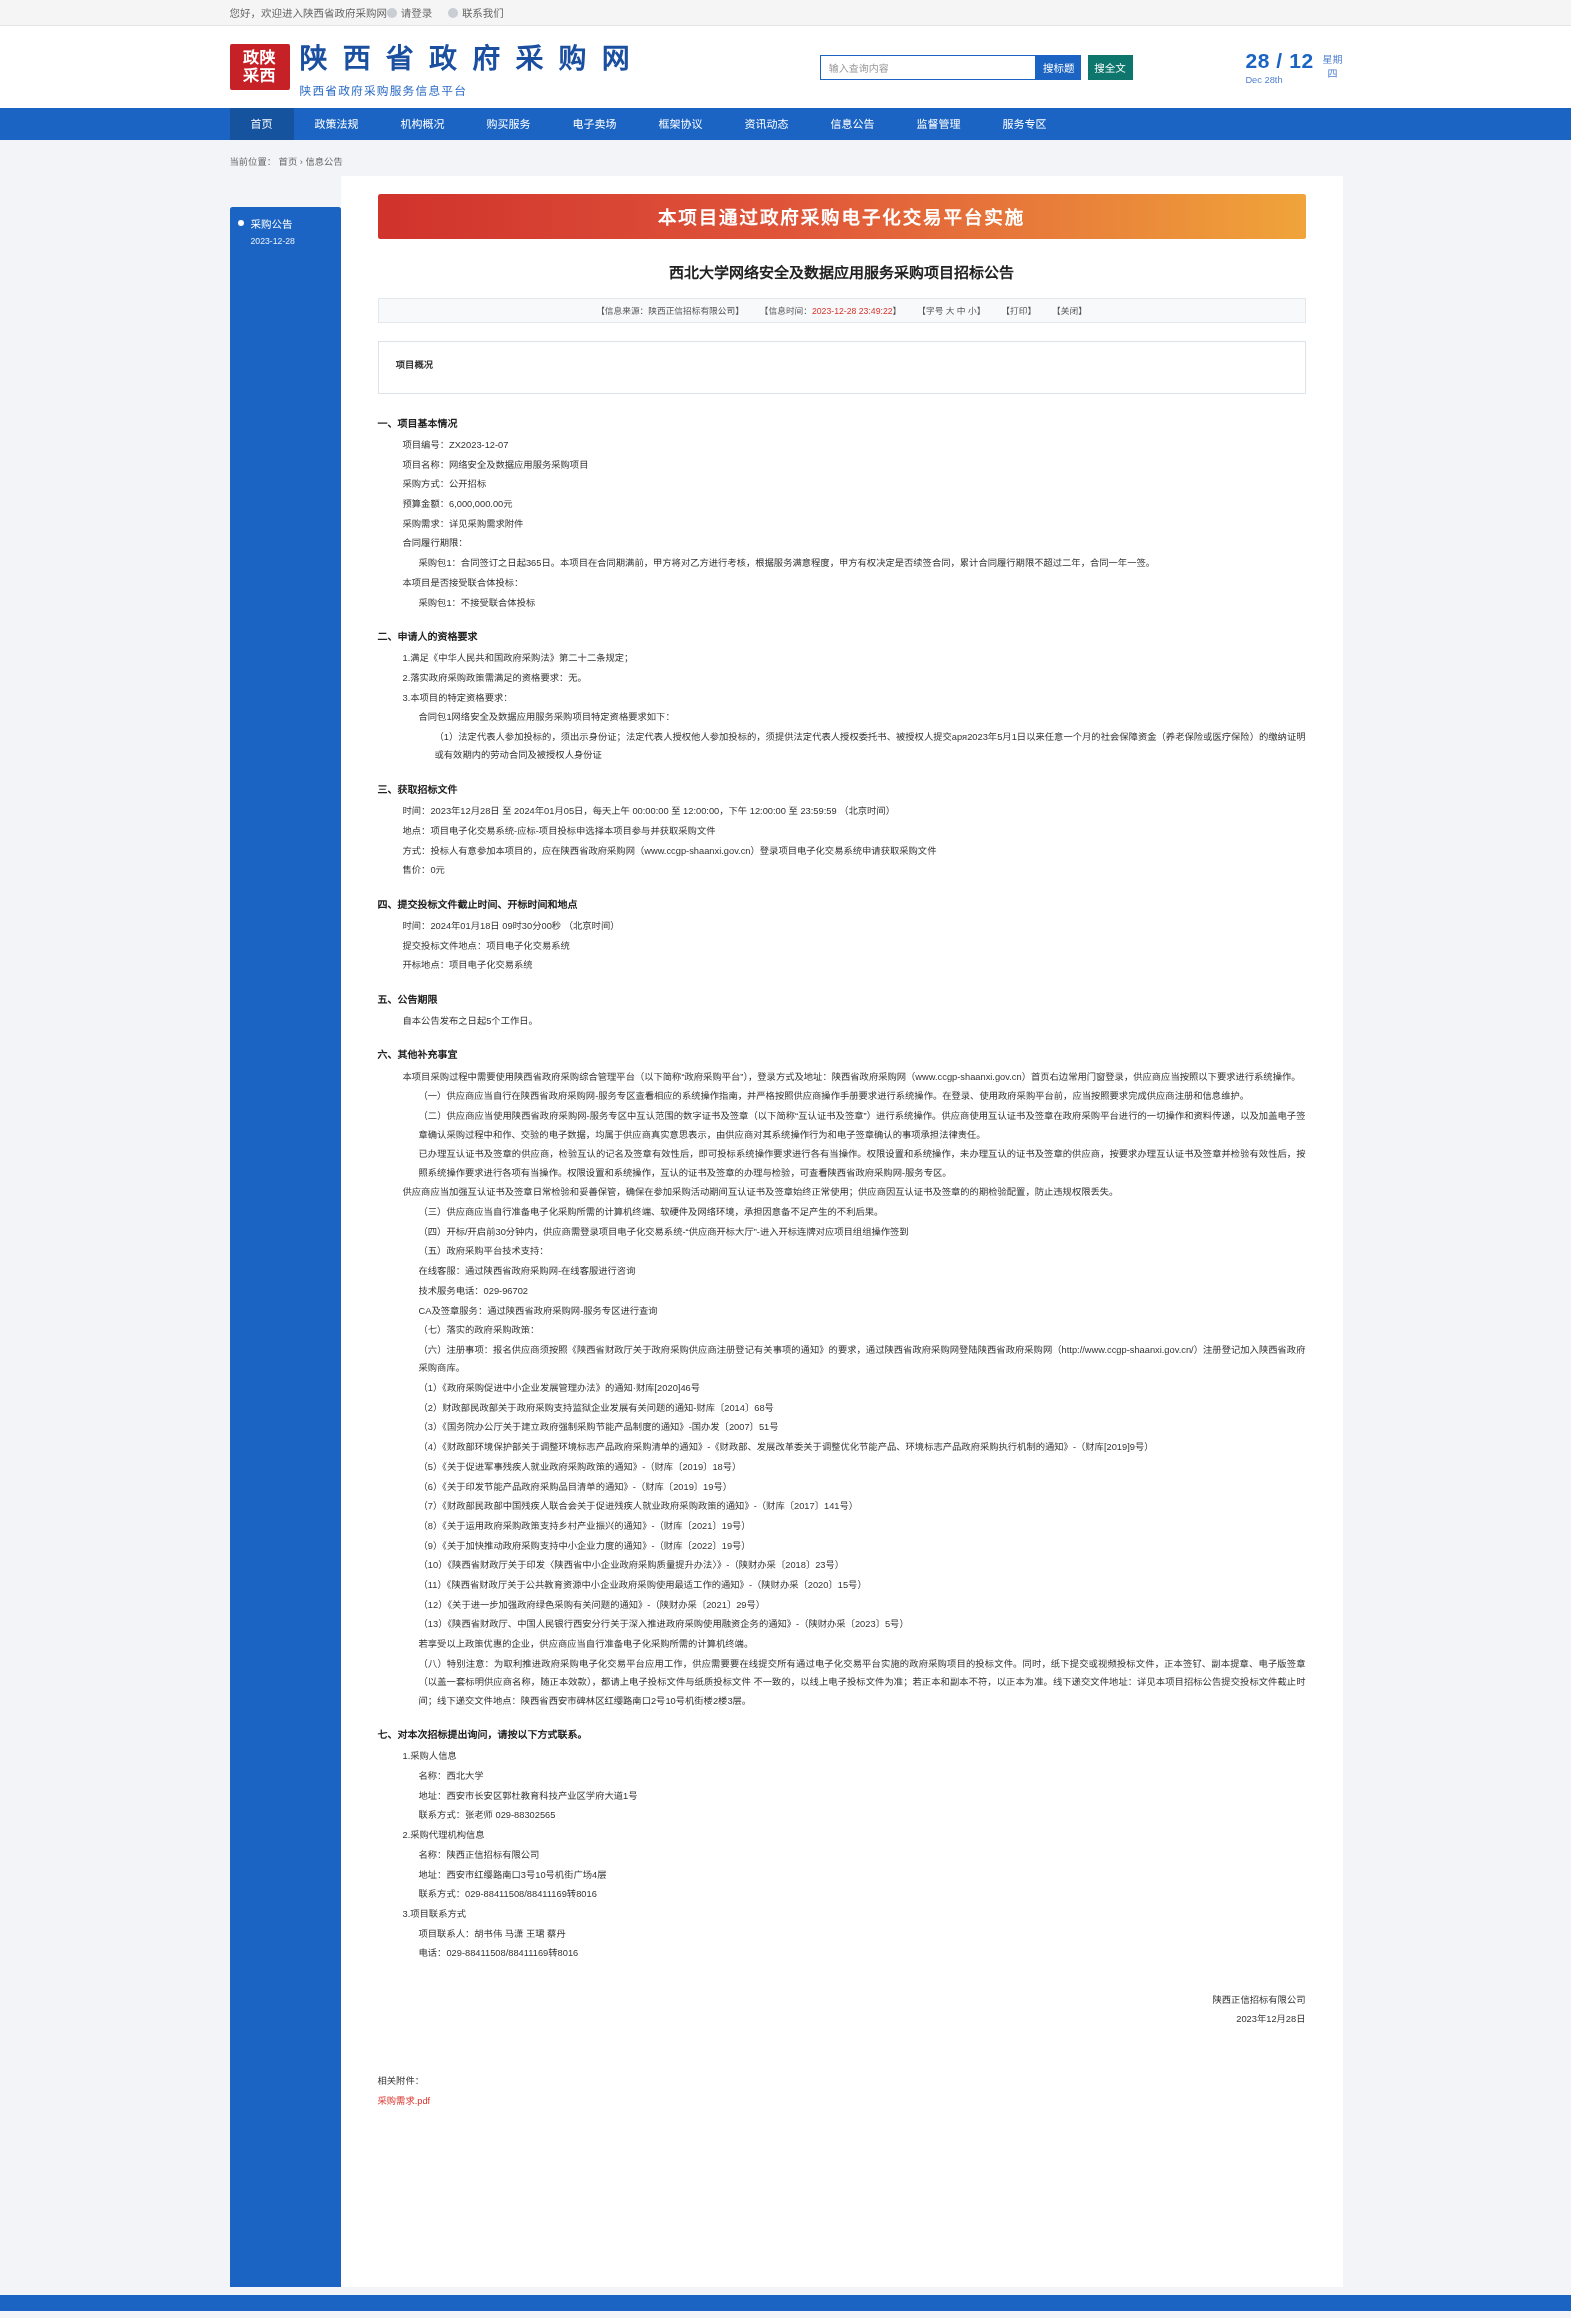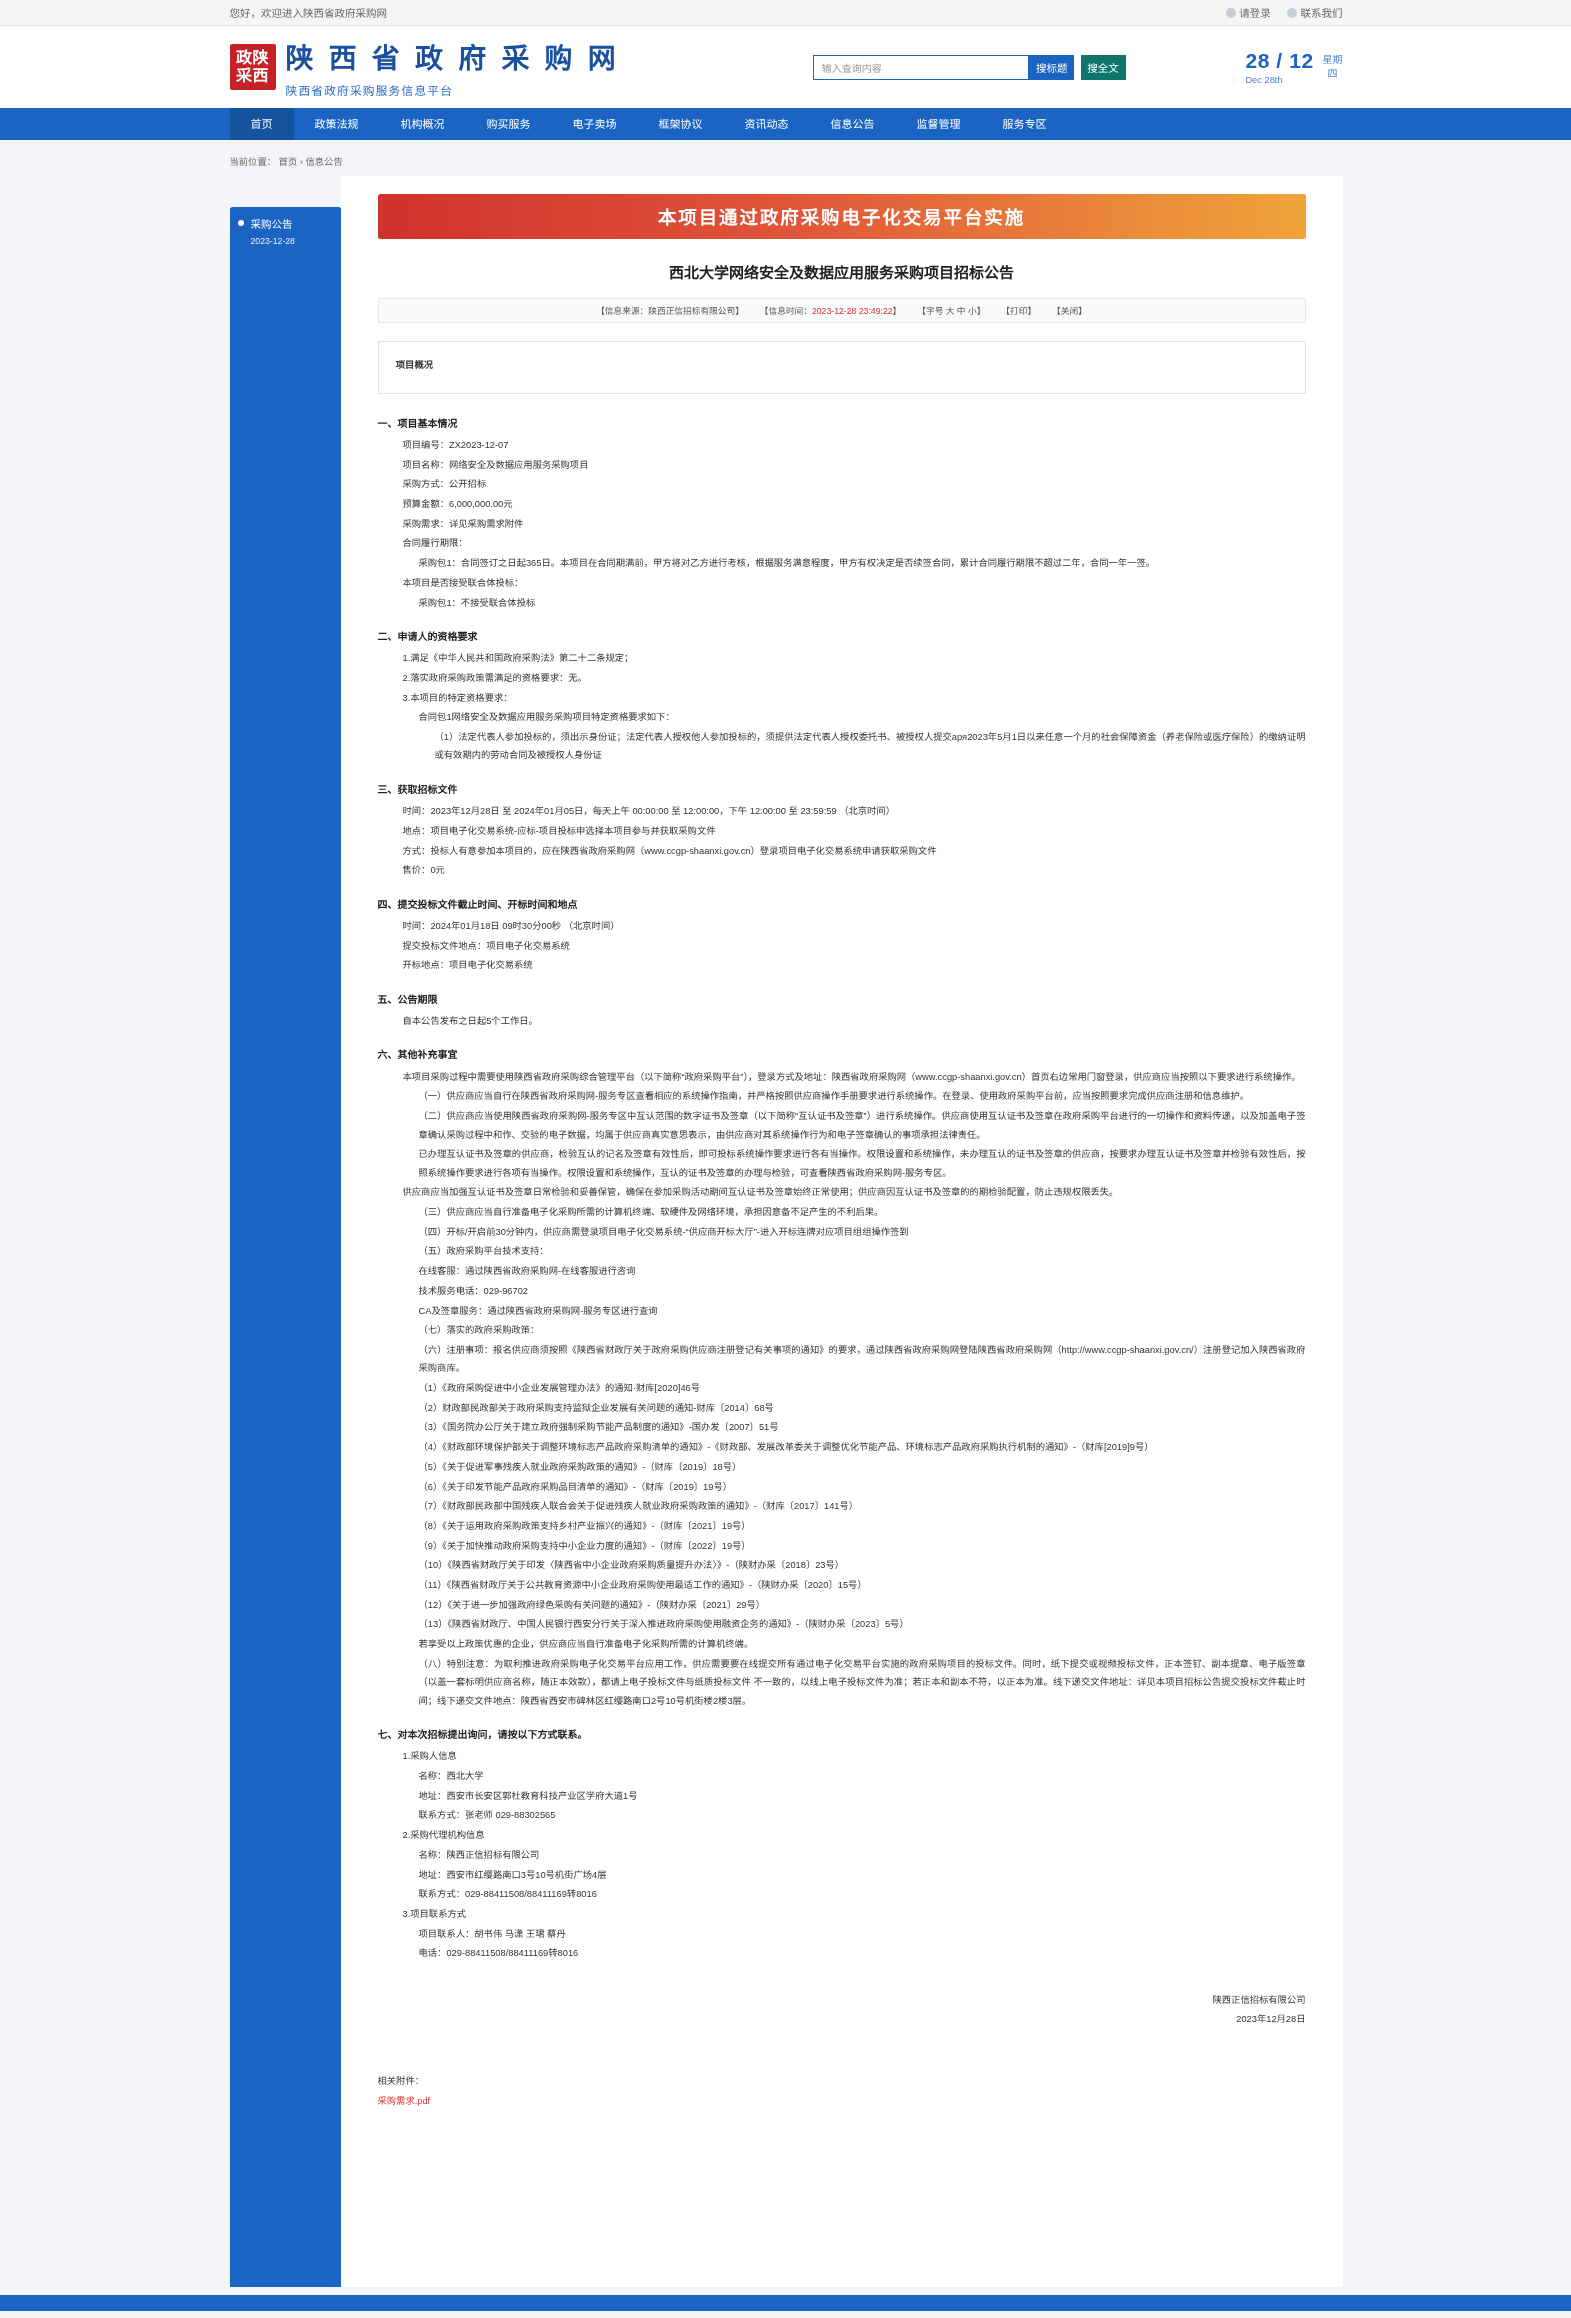--- a/index.html
+++ b/index.html
@@ -21,22 +21,21 @@
     align-items: center;
     justify-content: center;
     position: relative;
     font-size: 10.5px;
     color: #666;
   }
   .topbar .inner {
     width: 1113px;
     display: flex;
     align-items: center;
-    justify-content: space-between;
-    gap: 44px;
+    justify-content: flex-start;
   }
   .topbar .links { display: flex; gap: 16px; align-items: center; }
   .topbar .links span { display: flex; align-items: center; gap: 3.7px; }
   .dot-ic {
     width: 10px; height: 10px; border-radius: 50%;
     background: #c9cdd4; display: inline-block;
   }
   
   .header {
     background: #ffffff;
@@ -46,21 +45,21 @@
     justify-content: center;
   }
   .header .inner {
     width: 1113px;
     display: flex;
     align-items: center;
     justify-content: space-between;
   }
   .logo-wrap { display:flex; align-items:center; gap: 10px; }
   .logo-mark {
-    width: 46px; height: 46px;
+    width: 60px; height: 46px;
     background: #c52127;
     color:#fff;
     font-size: 16px;
     line-height: 18.5px;
     font-weight: bold;
     display:flex; align-items:center; justify-content:center;
     text-align:center;
     letter-spacing: 0.6px;
     border-radius: 1.9px;
     font-family: "DejaVu Sans", sans-serif;

